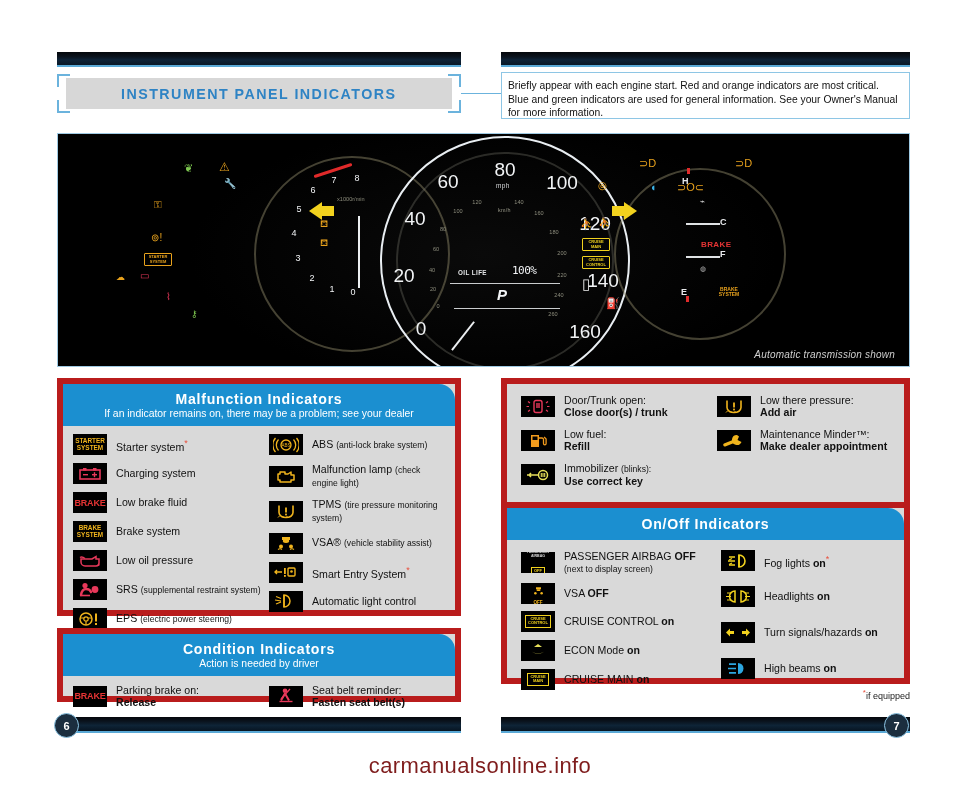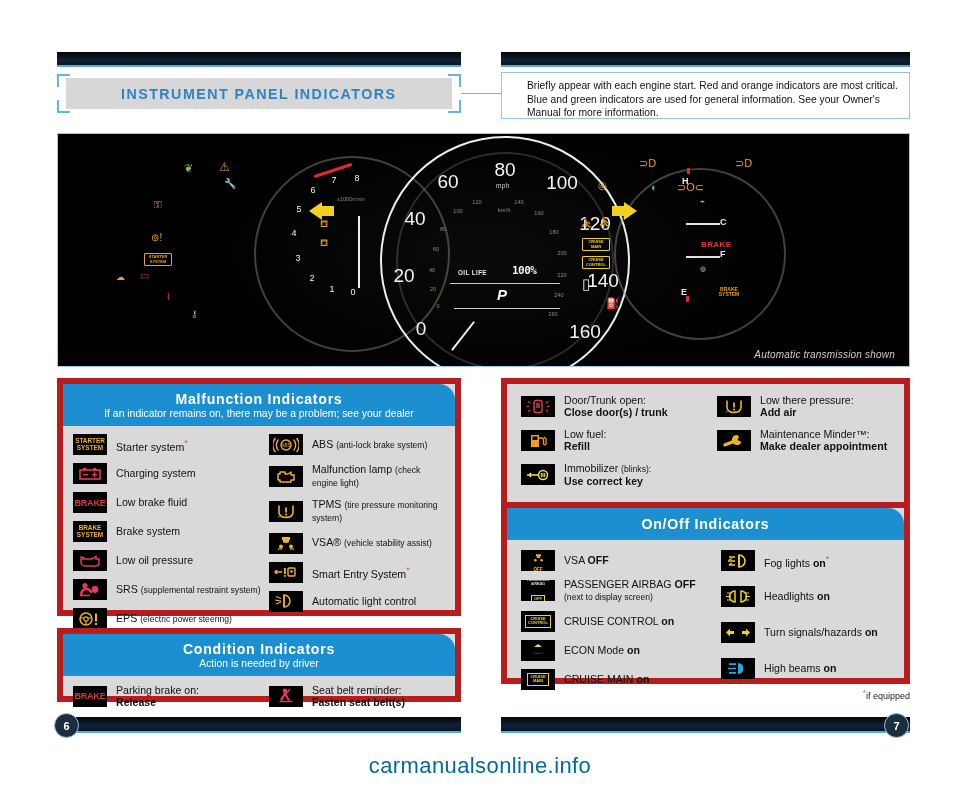--- a/index.html
+++ b/index.html
@@ -29,21 +29,21 @@
   .bracket{position:absolute;width:11px;height:11px;border-color:#6bb3dd;border-style:solid;}
   .bk-tl{left:0;top:0;border-width:2px 0 0 2px;}
   .bk-bl{left:0;bottom:0;border-width:0 0 2px 2px;}
   .bk-tr{right:0;top:0;border-width:2px 2px 0 0;}
   .bk-br{right:0;bottom:0;border-width:0 2px 2px 0;}
   .connector{position:absolute;left:461px;top:93px;width:40px;height:1px;background:#6bb3dd;}
 
   
   .intro{position:absolute;left:501px;top:72px;width:409px;height:47px;
     border:1px solid #8ec6e5;background:#fff;box-sizing:border-box;
-    padding:6px 11px 0 25px;}
+    padding:6px 11px 0 6px;}
   .intro p{margin:0;font-size:10.3px;line-height:13.6px;color:#111;
     font-family:"Liberation Serif",serif;}
   .intro p{font-family:"Liberation Sans",sans-serif;}
 
   
   .photo{position:absolute;left:57px;top:133px;width:853px;height:234px;
     background:#000;border:1px solid #9ec9e2;box-sizing:border-box;overflow:hidden;}
   .photo-inner{position:absolute;inset:0;background:
      radial-gradient(ellipse 420px 190px at 50% 52%, #0a0a0a 0%, #000 70%);}
   .caption{position:absolute;right:14px;bottom:6px;color:#cfcfcf;font-size:10px;
@@ -60,21 +60,21 @@
 
   .num{position:absolute;color:#f2f4f6;font-size:11px;
        font-family:"Liberation Sans",sans-serif;transform:translate(-50%,-50%);}
   .num.big{font-size:19px;}
   .num.sm{font-size:7.5px;color:#9a9a8a;}
   .num.tiny{font-size:5.6px;color:#8c8c7c;}
 
   .label-mph{position:absolute;color:#d8dadd;font-size:6.5px;letter-spacing:.4px;}
   .label-kmh{position:absolute;color:#9a9a8a;font-size:5.4px;letter-spacing:.3px;}
   .oillife{position:absolute;color:#e6e8ea;font-size:6.3px;letter-spacing:.4px;font-weight:bold;}
-  .oilpct{position:absolute;color:#f2f4f6;font-size:11px;font-weight:bold;
+  .oilpct{position:absolute;color:#f2f4f6;font-size:11px;font-weight:normal;
      font-family:"Liberation Sans Mono",monospace;letter-spacing:-.5px;}
   .gearP{position:absolute;color:#f4f6f8;font-size:15px;font-style:italic;font-weight:bold;}
   .hline{position:absolute;height:1.3px;background:#c9ccce;}
   .needle{position:absolute;background:#eceff1;transform-origin:50% 100%;}
   .redzone{position:absolute;height:3px;background:#e12a2a;border-radius:2px;}
   .fuel-letter{position:absolute;color:#e8eaec;font-size:9px;font-weight:bold;}
   .brake-word{position:absolute;color:#e53434;font-size:8px;font-weight:bold;letter-spacing:.4px;}
   .brake-sys{position:absolute;color:#e8a21d;font-size:5px;font-weight:bold;line-height:5.4px;text-align:center;}
   .redmark{position:absolute;width:2.5px;height:6px;background:#e02b2b;}
   .gbar{position:absolute;height:1.6px;background:#dfe2e4;}
@@ -126,21 +126,21 @@
   .botbar.right{left:501px;top:717px;width:409px;}
   .pagenum{position:absolute;width:23px;height:23px;border-radius:50%;
      background:#1b2e3f;color:#fff;font-size:11px;font-weight:bold;
      display:flex;align-items:center;justify-content:center;
      border:1.5px solid #8ec6e5;}
   .pagenum.l{left:54px;top:713px;}
   .pagenum.r{left:884px;top:713px;}
   .ifeq{position:absolute;right:50px;top:688px;font-size:9px;color:#222;}
   .ifeq .star{font-size:8px;}
   .watermark{position:absolute;left:0;right:0;bottom:8px;text-align:center;
-     color:#0369a1;font-size:22px;letter-spacing:.4px;}
+     color:#7f1d1d;font-size:22px;letter-spacing:.4px;}
 </style>
 </head>
 <body>
 
 <div class="page">
 
   <div class="topbar left"></div>
   <div class="topbar right"></div>
 
   <div class="title-wrap">
@@ -529,44 +529,44 @@
 
   <div class="panel" style="left:501px;top:502px;width:409px;height:182px;">
     <div class="panel-hd" style="padding:7px 0 8px 0;">
       <span class="h1">On/Off Indicators</span>
     </div>
     <div class="panel-body grid2" style="padding:10px 10px 8px 14px;">
       <div class="col" style="flex:0 0 200px;">
         <div class="row" style="margin-bottom:7px;">
           <div class="chip">
             <div style="text-align:center;">
+              <div style="color:#d8d8d8;font-size:3.6px;line-height:4px;font-weight:bold;">PASSENGER<br>AIRBAG</div>
+              <div class="mini-box" style="display:inline-block;margin-top:1px;font-size:4px;">OFF</div>
+            </div>
+          </div>
+          <div class="txt">
+            <span>PASSENGER AIRBAG </span><b>OFF</b><br><span class="sm">(next to display screen)</span>
+          </div>
+        </div>
+        <div class="row" style="margin-bottom:7px;">
+          <div class="chip">
+            <div style="text-align:center;">
               <svg width="13" height="10" viewBox="0 0 20 16">
                 <path d="M6 2 h8 v3 h-8 z" fill="#f0b41d"></path>
                 <path d="M7 5 q-1 3 3 3 q4 0 3 -3" fill="#f0b41d"></path>
                 <circle cx="5" cy="11.5" r="2" fill="#f0b41d"></circle>
                 <circle cx="15" cy="11.5" r="2" fill="#f0b41d"></circle>
               </svg>
               <div style="color:#f0b41d;font-size:4.6px;font-weight:bold;line-height:5px;">OFF</div>
             </div>
           </div>
           <div class="txt">
             <span>VSA </span><b>OFF</b>
           </div>
         </div>
-        <div class="row" style="margin-bottom:7px;">
-          <div class="chip">
-            <div style="text-align:center;">
-              <div style="color:#d8d8d8;font-size:3.6px;line-height:4px;font-weight:bold;">PASSENGER<br>AIRBAG</div>
-              <div class="mini-box" style="display:inline-block;margin-top:1px;font-size:4px;">OFF</div>
-            </div>
-          </div>
-          <div class="txt">
-            <span>PASSENGER AIRBAG </span><b>OFF</b><br><span class="sm">(next to display screen)</span>
-          </div>
-        </div>
         <div class="row" style="">
           <div class="chip">
             <span class="mini-box" style="font-size:4px;line-height:4.4px;">CRUISE<br>CONTROL</span>
           </div>
           <div class="txt">
             <span>CRUISE CONTROL </span><b>on</b>
           </div>
         </div>
         <div class="row">
           <div class="chip">

